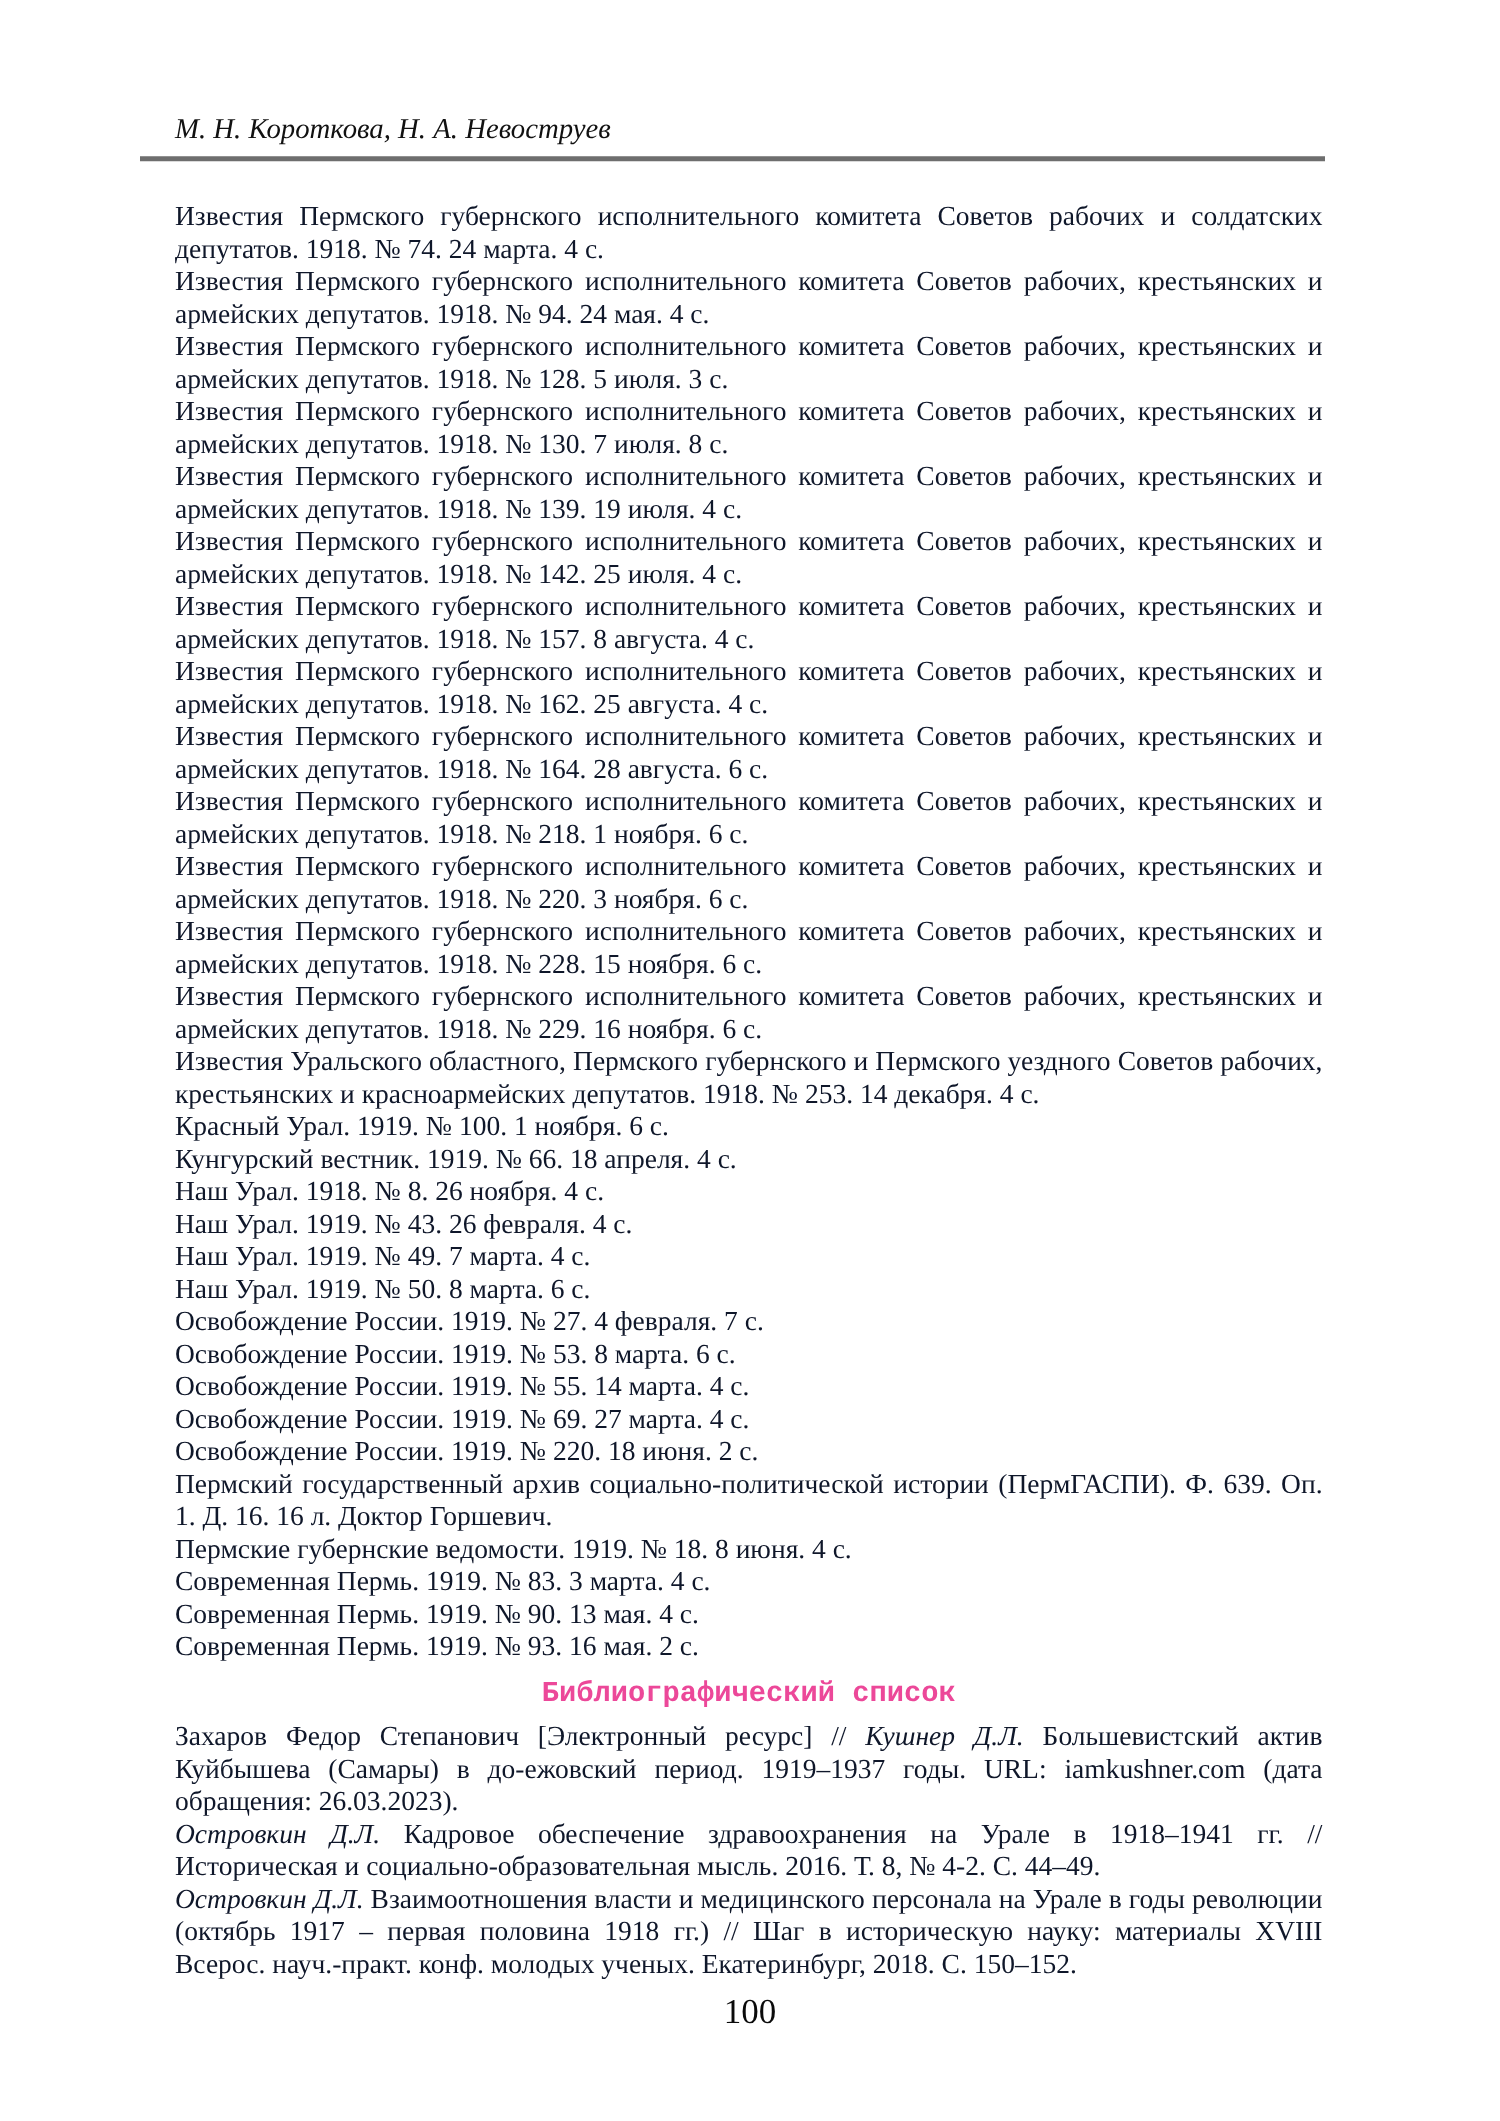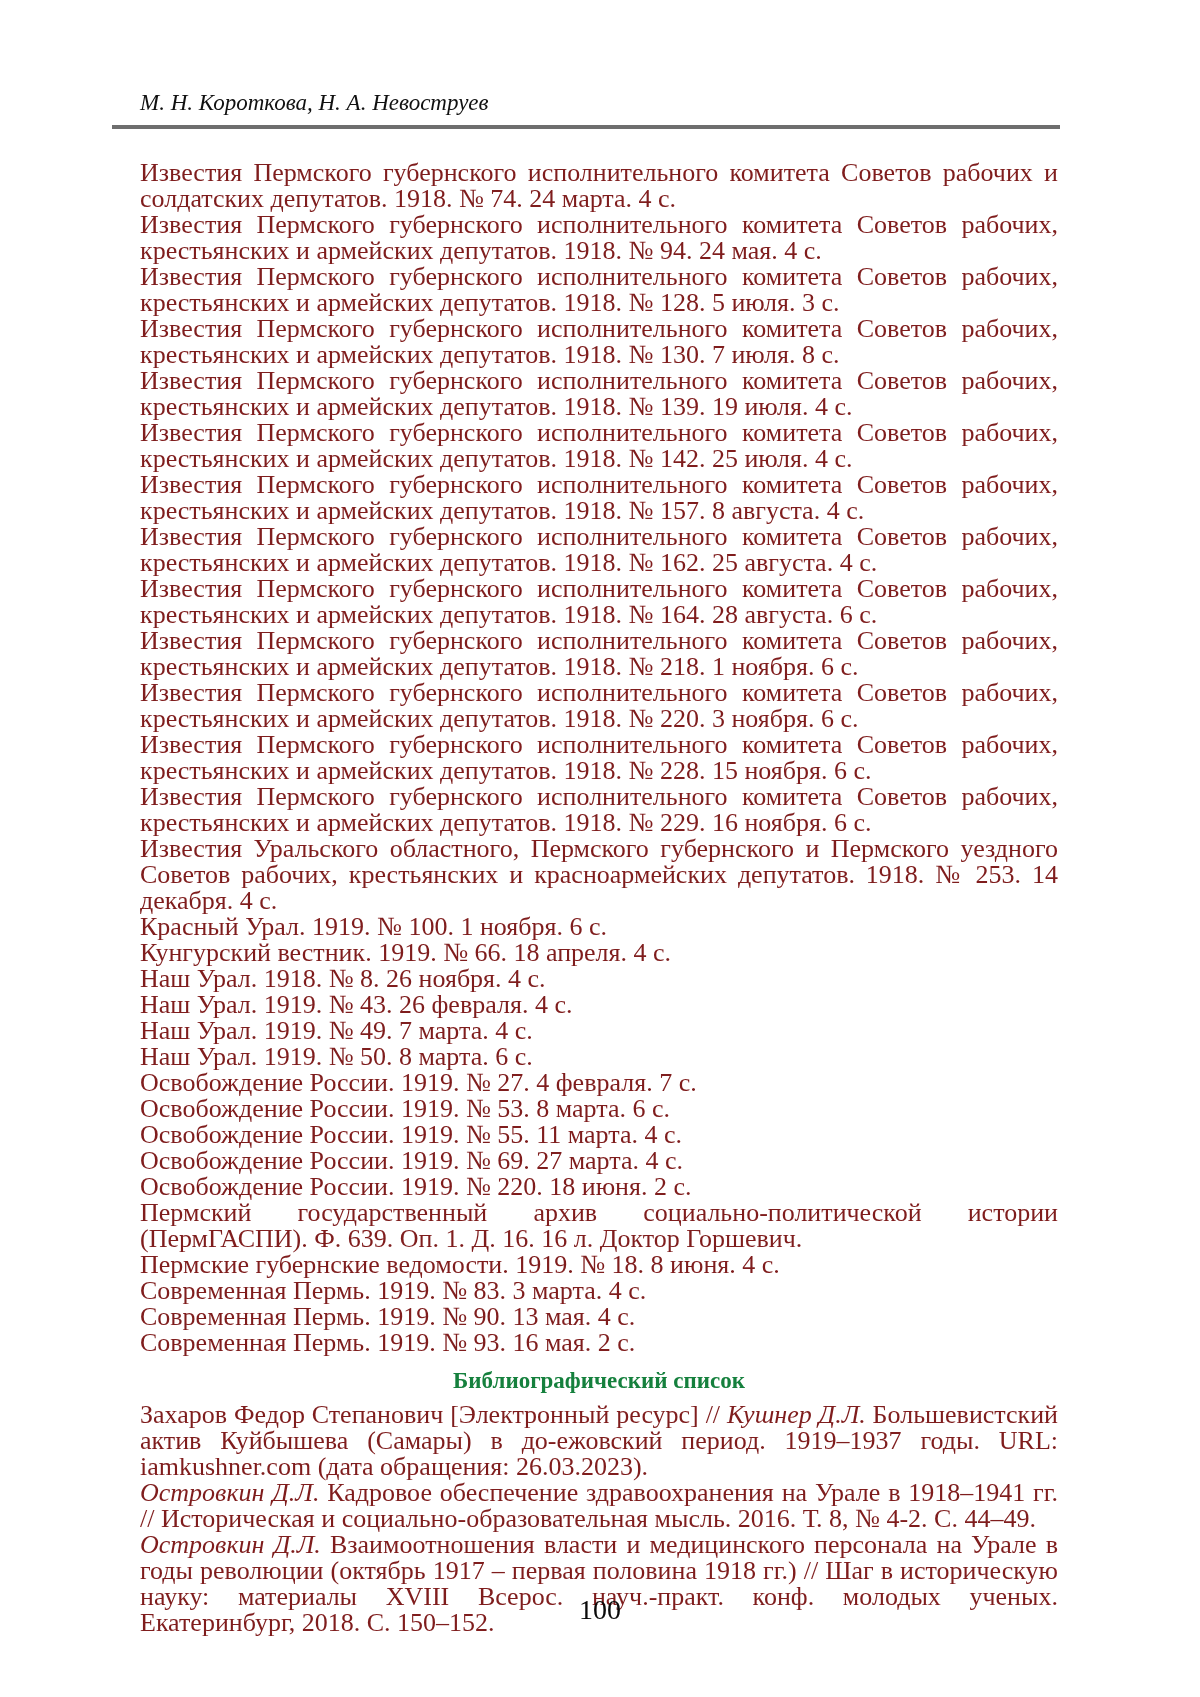--- a/index.html
+++ b/index.html
@@ -36,32 +36,33 @@
     background: #6e6e6e;
     margin-top: 9px;
     margin-left: -28px;
     width: 948px;
   }
   .sources {
     margin-top: 31px;
   }
   .entry {
     margin: 0;
-    font-size: 26px;
+    font-size: 22px;
     line-height: 26px;
     text-align: justify;
-    color: #7f1d1d;
+    color: #0f172a;
   }
   .bib-heading {
     font-size: 23px;
     line-height: 26px;
     font-weight: bold;
     text-align: center;
     margin: 12px 0 8px 0;
-    color: #15803d;
+    color: #ec4899;
+    font-family: Liberation Mono, monospace;
   }
   .author-italic {
     font-style: italic;
   }
   .page-number {
     position: absolute;
     left: 0;
     bottom: 74px;
     width: 100%;
     text-align: center;
@@ -97,21 +98,21 @@
         <p class="entry">Известия Пермского губернского исполнительного комитета Советов рабочих, крестьянских и армейских депутатов. 1918. № 229. 16 ноября. 6 с.</p>
         <p class="entry">Известия Уральского областного, Пермского губернского и Пермского уездного Советов рабочих, крестьянских и красноармейских депутатов. 1918. № 253. 14 декабря. 4 с.</p>
         <p class="entry">Красный Урал. 1919. № 100. 1 ноября. 6 с.</p>
         <p class="entry">Кунгурский вестник. 1919. № 66. 18 апреля. 4 с.</p>
         <p class="entry">Наш Урал. 1918. № 8. 26 ноября. 4 с.</p>
         <p class="entry">Наш Урал. 1919. № 43. 26 февраля. 4 с.</p>
         <p class="entry">Наш Урал. 1919. № 49. 7 марта. 4 с.</p>
         <p class="entry">Наш Урал. 1919. № 50. 8 марта. 6 с.</p>
         <p class="entry">Освобождение России. 1919. № 27. 4 февраля. 7 с.</p>
         <p class="entry">Освобождение России. 1919. № 53. 8 марта. 6 с.</p>
-        <p class="entry">Освобождение России. 1919. № 55. 11 марта. 4 с.</p>
+        <p class="entry">Освобождение России. 1919. № 55. 14 марта. 4 с.</p>
         <p class="entry">Освобождение России. 1919. № 69. 27 марта. 4 с.</p>
         <p class="entry">Освобождение России. 1919. № 220. 18 июня. 2 с.</p>
         <p class="entry">Пермский государственный архив социально-политической истории (ПермГАСПИ). Ф. 639. Оп. 1. Д. 16. 16 л. Доктор Горшевич.</p>
         <p class="entry">Пермские губернские ведомости. 1919. № 18. 8 июня. 4 с.</p>
         <p class="entry">Современная Пермь. 1919. № 83. 3 марта. 4 с.</p>
         <p class="entry">Современная Пермь. 1919. № 90. 13 мая. 4 с.</p>
         <p class="entry">Современная Пермь. 1919. № 93. 16 мая. 2 с.</p>
       </section>
 
     <h2 class="bib-heading">Библиографический список</h2>

